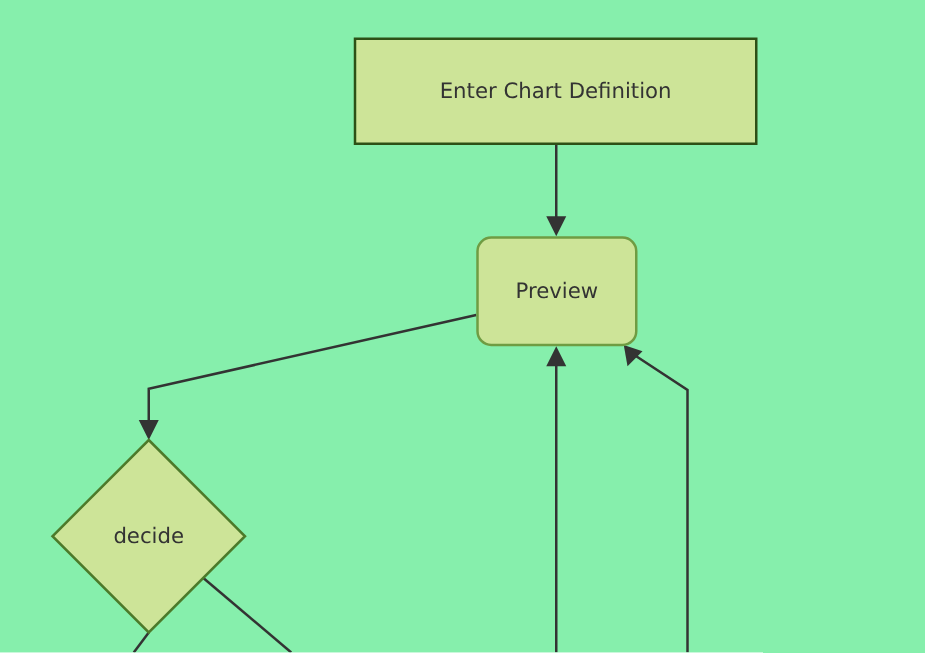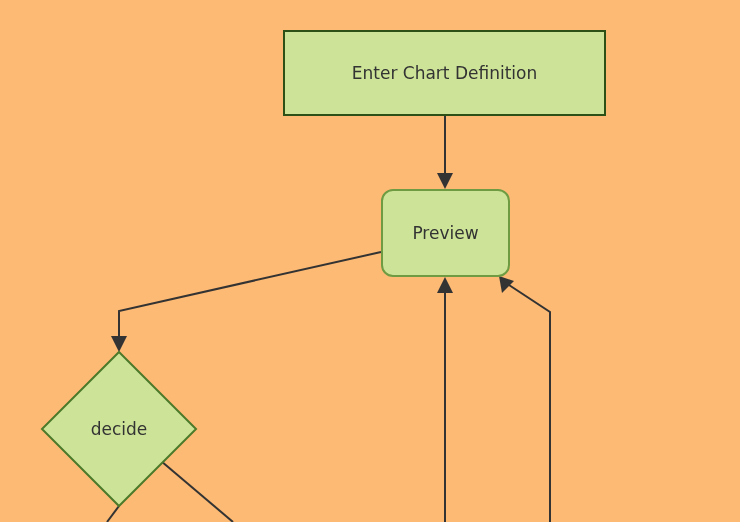--- a/index.html
+++ b/index.html
@@ -10,21 +10,21 @@
   body {
     width: 740px;
     height: 522px;
     overflow: hidden;
     font-family: "DejaVu Sans", "Liberation Sans", sans-serif;
   }
   #flowchart-canvas {
     position: relative;
     width: 740px;
     height: 522px;
-    background: #fdba74;
+    background: #86efac;
   }
   #flowchart-svg {
     position: absolute;
     top: 0;
     left: 0;
     width: 740px;
     height: 522px;
     display: block;
   }
   .node-shape {

